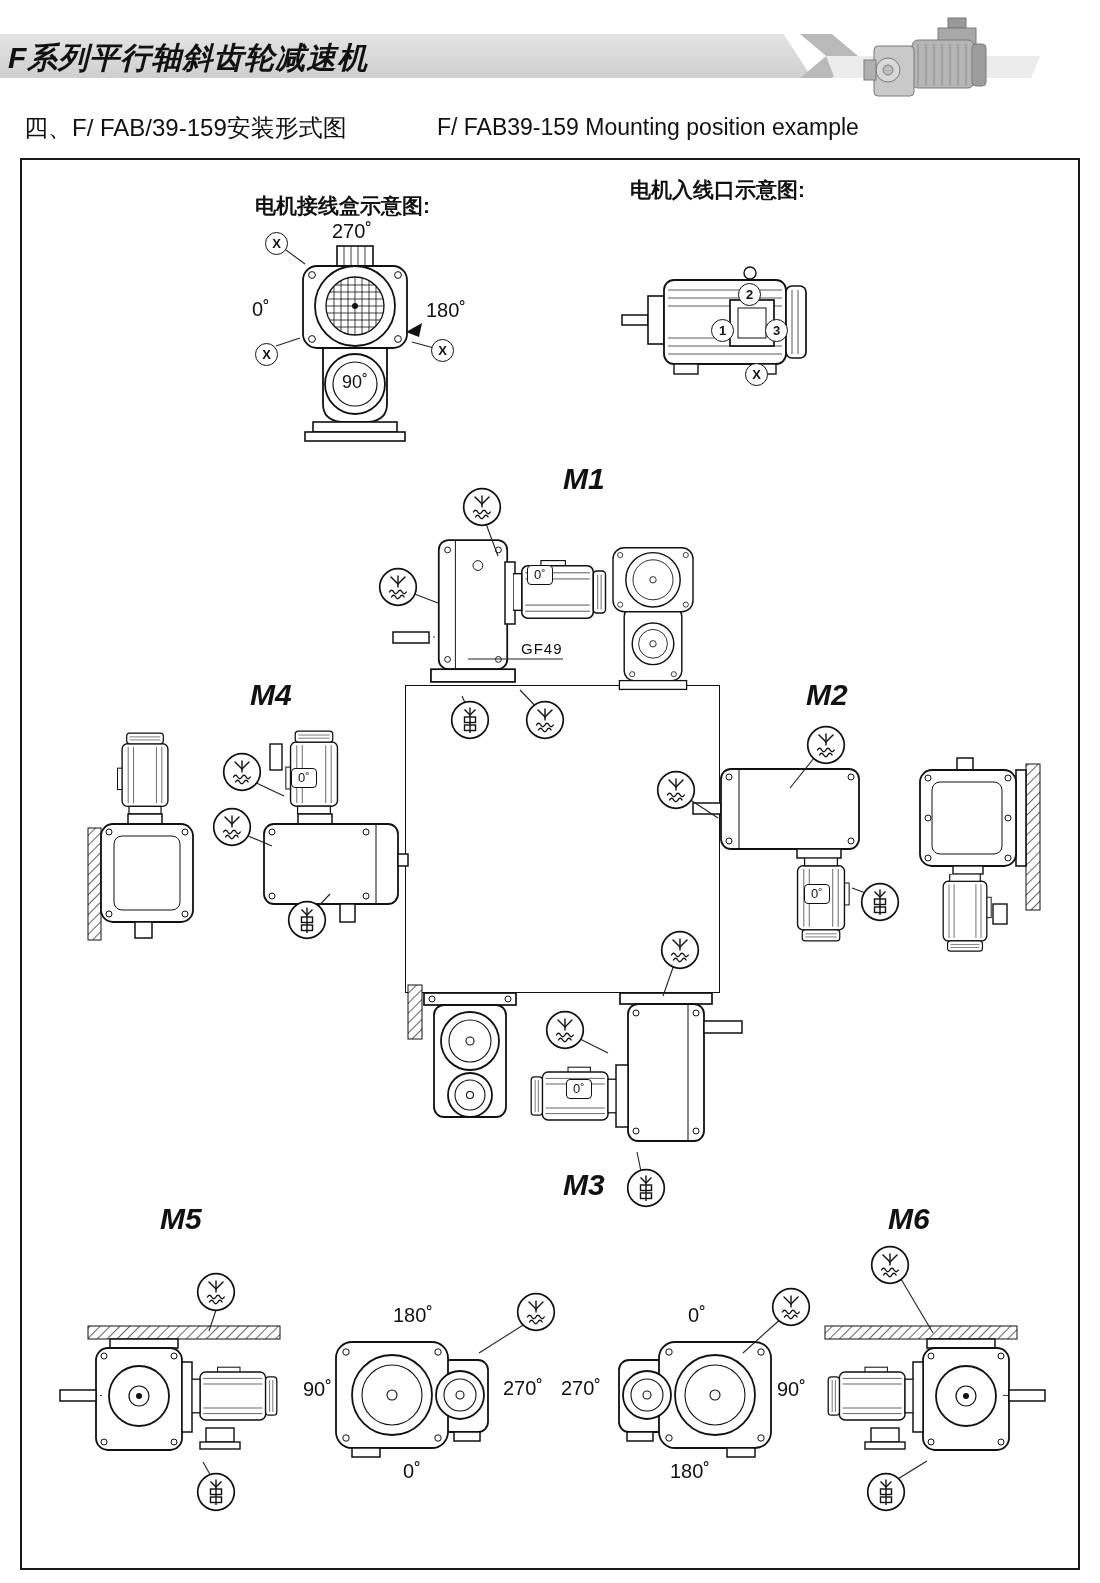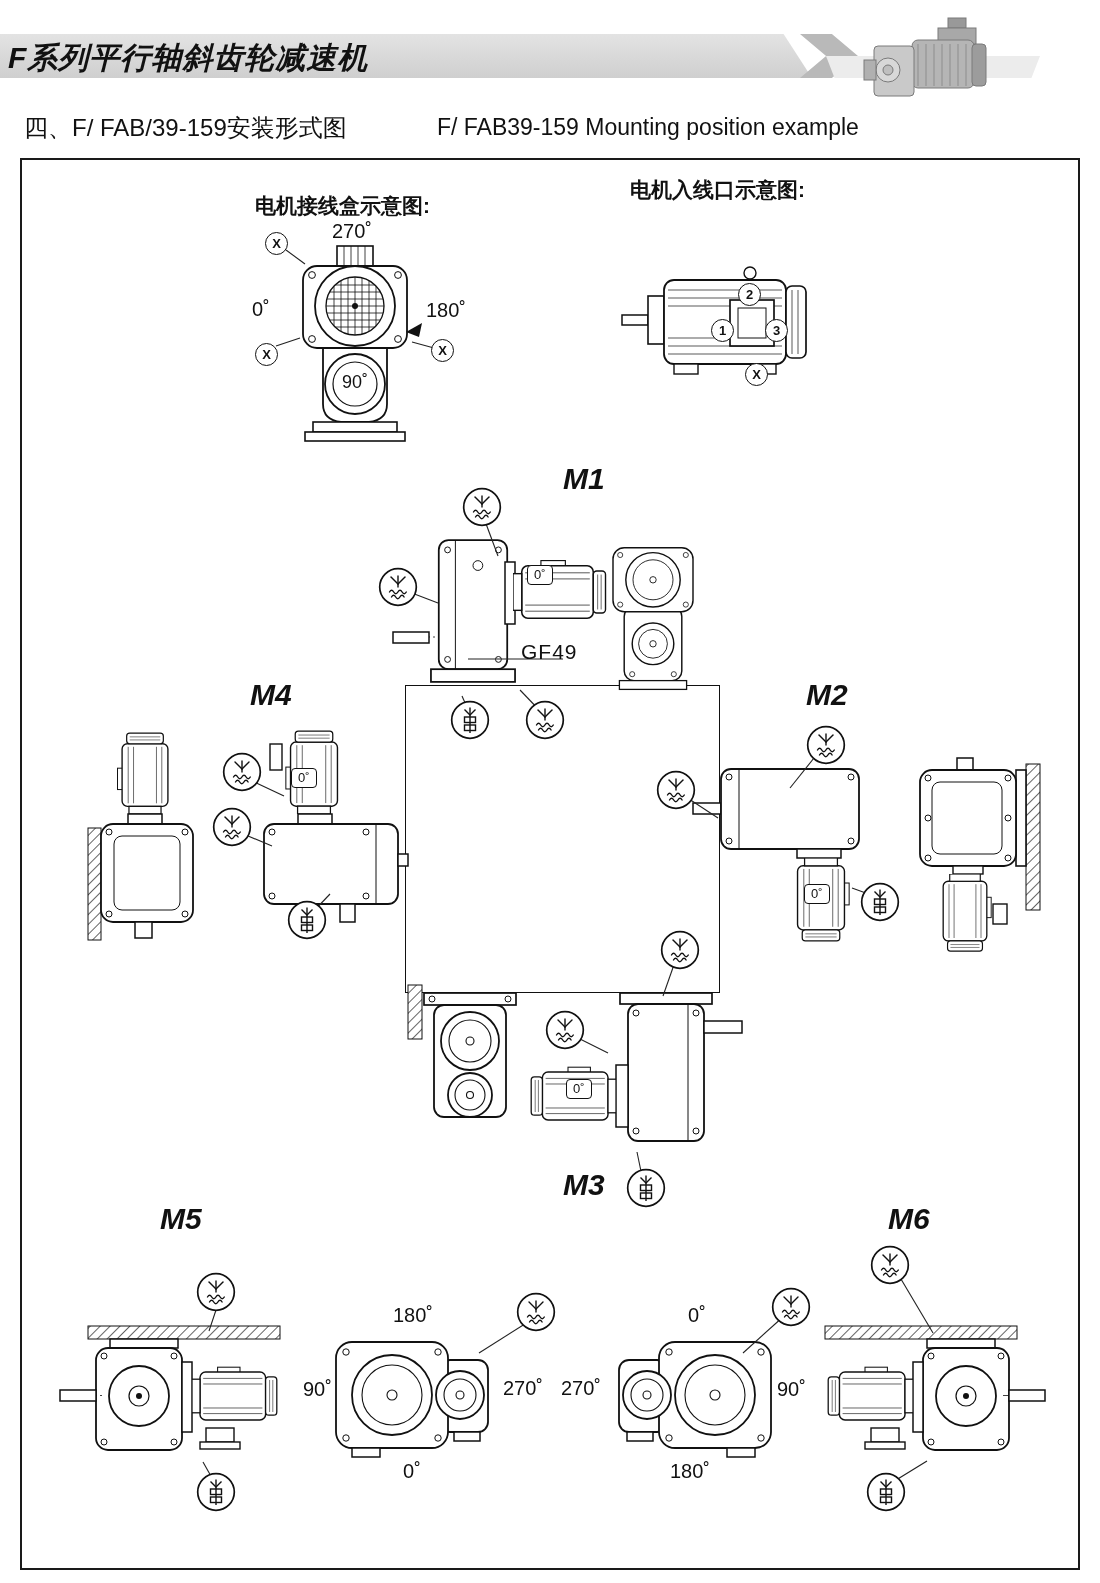--- a/index.html
+++ b/index.html
@@ -12,21 +12,21 @@
   .sec-en { font-size:23px; white-space:nowrap; }
   .diag-label { font-size:21px; font-weight:600; white-space:nowrap; }
   .angle { font-size:20px; white-space:nowrap; }
   .angle.c { text-align:center; }
   .mlabel { font-size:30px; font-weight:bold; white-space:nowrap;font-style:italic; }
   .circled { width:23px; height:23px; border:1.7px solid #111; border-radius:50%;
              display:flex; align-items:center; justify-content:center;
              font-size:13px; font-weight:bold; background:#fff; }
   .motor-angle { border:1.5px solid #111; border-radius:4px; background:#fff;
                  font-size:13px; padding:1px 6px; line-height:16px; }
-  .gfnote { font-size:21px; letter-spacing:1px; }
+  .gfnote { font-size:15px; letter-spacing:1px; }
   .mainbox { border:2px solid #1a1a1a; background:#fff; }
   .banner1 { background:linear-gradient(#e3e3e3,#cfcfcf); clip-path:polygon(0 0, 96.5% 0, 100% 100%, 0 100%); }
   .banner2 { background:#b9b9b9; clip-path:polygon(0 0, 55% 0, 100% 50%, 55% 100%, 0 100%, 45% 50%); }
   .banner3 { background:#ececec; clip-path:polygon(0 0, 100% 0, 96% 100%, 4% 100%); }
 </style>
 </head>
 <body>
 
 <div class="page">
 

